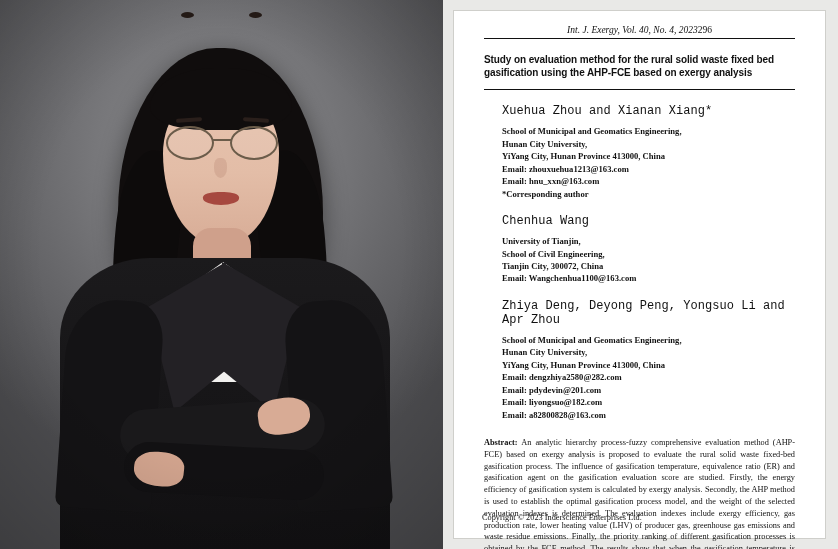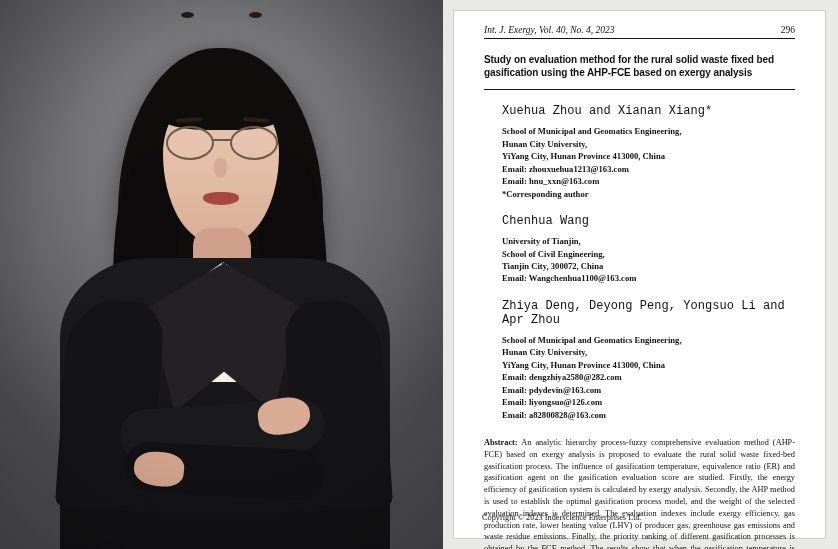--- a/index.html
+++ b/index.html
@@ -283,21 +283,21 @@
     width: 100%;
     height: 100%;
     background: #ffffff;
     border: 1px solid #cfcfcb;
     box-sizing: border-box;
     padding: 14px 30px 10px 30px;
     color: #111;
   }
   .running-head {
     display: flex;
-    justify-content: space-between;
+    justify-content: center;
     align-items: baseline;
     font-size: 9.5px;
     font-style: italic;
     padding-bottom: 3px;
   }
   .running-head .pageno {
     font-style: normal;
     font-size: 9.5px;
   }
   .rule {
@@ -415,22 +415,22 @@
         <div>Tianjin City, 300072, China</div>
         <div>Email: Wangchenhua1100@163.com</div>
       </div>
 
       <div class="authors">Zhiya Deng, Deyong Peng, Yongsuo Li and Apr Zhou</div>
       <div class="affil">
         <div>School of Municipal and Geomatics Engineering,</div>
         <div>Hunan City University,</div>
         <div>YiYang City, Hunan Province 413000, China</div>
         <div>Email: dengzhiya2580@282.com</div>
-        <div>Email: pdydevin@163.com</div>
-        <div>Email: liyongsuo@126.com</div>
+        <div>Email: pdydevin@201.com</div>
+        <div>Email: liyongsuo@182.com</div>
         <div>Email: a82800828@163.com</div>
       </div>
 
       <p class="abstract"><span class="lead">Abstract:</span> <span>An analytic hierarchy process-fuzzy comprehensive evaluation method (AHP-FCE) based on exergy analysis is proposed to evaluate the rural solid waste fixed-bed gasification process. The influence of gasification temperature, equivalence ratio (ER) and gasification agent on the gasification evaluation score are studied. Firstly, the energy efficiency of gasification system is calculated by exergy analysis. Secondly, the AHP method is used to establish the optimal gasification process model, and the weight of the selected evaluation indexes is determined. The evaluation indexes include exergy efficiency, gas production rate, lower heating value (LHV) of producer gas, greenhouse gas emissions and waste residue emissions. Finally, the priority ranking of different gasification processes is obtained by the FCE method. The results show that when the gasification temperature is 1,000°C and the ER is 0.35, the gasification score is the highest. The oxygen/steam gasification is better than steam gasification and air gasification.</span></p>
 
       <div class="copyright">Copyright © 2023 Inderscience Enterprises Ltd.</div>
 
     </div>
   </div>
 

